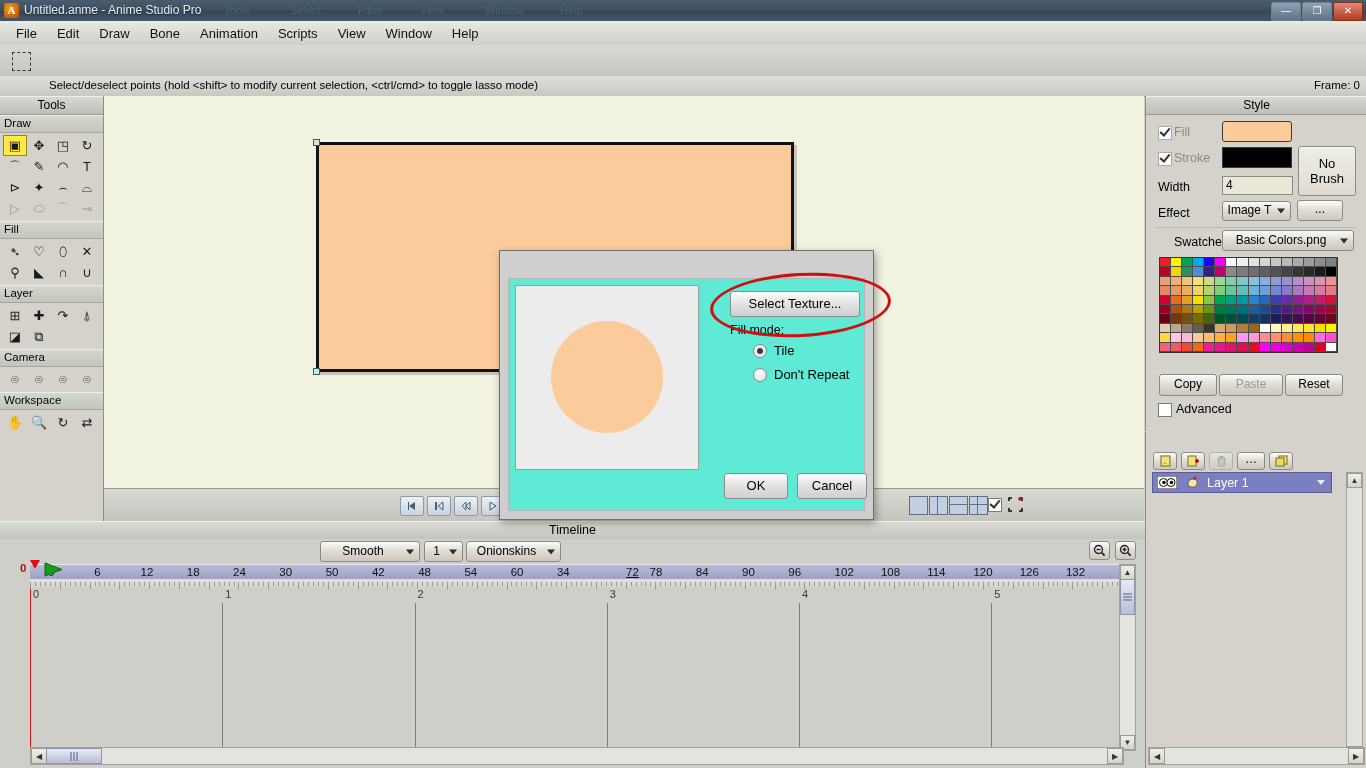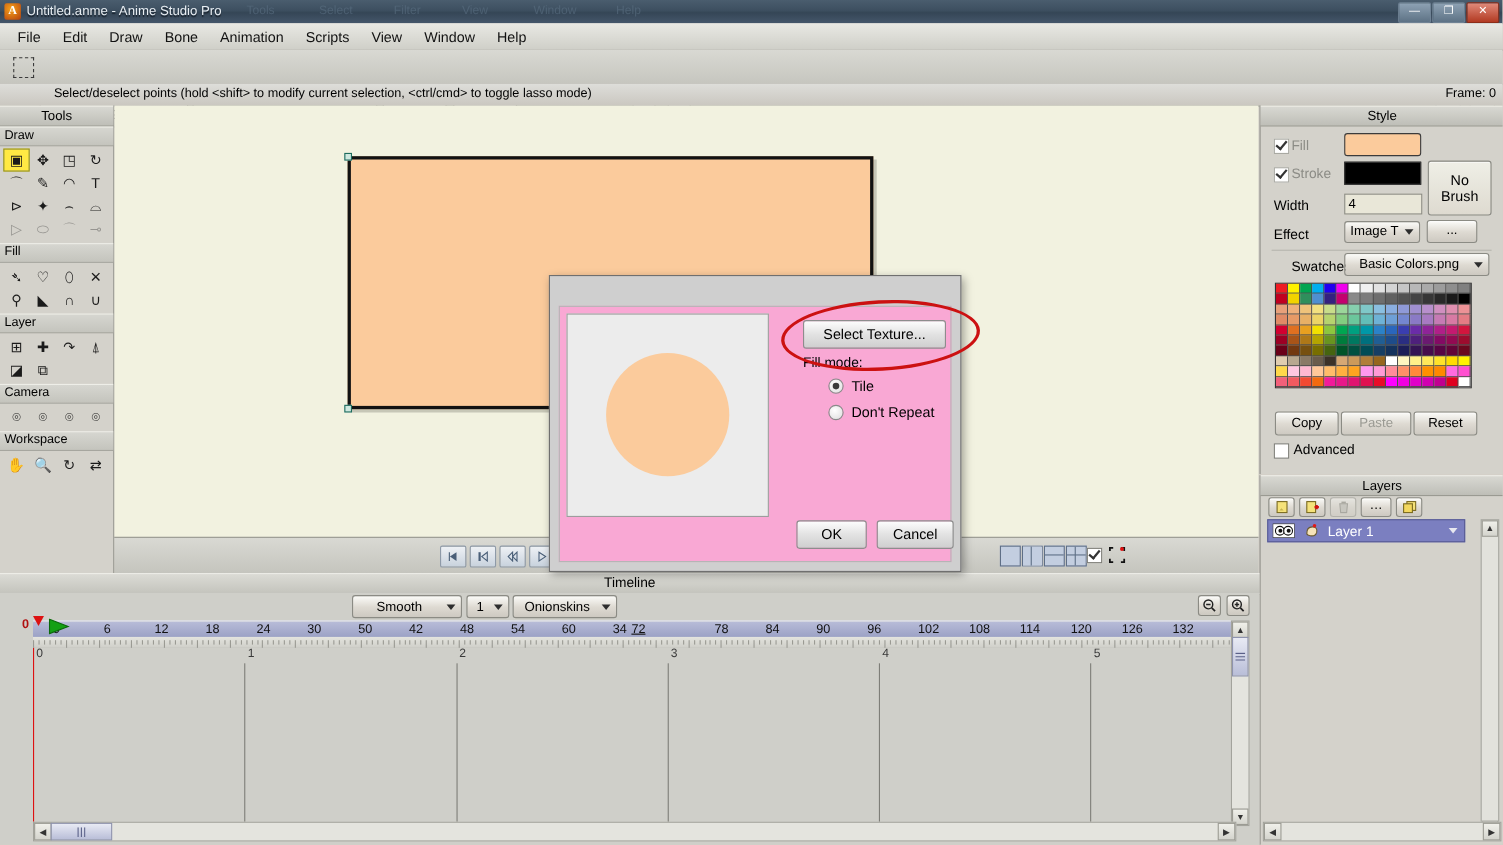--- a/index.html
+++ b/index.html
@@ -238,21 +238,21 @@
     box-shadow:2px 3px 8px rgba(0,0,0,.35);
   }
   .dlg-title{
     position:absolute;left:0;top:0;width:100%;height:23px;
     background:linear-gradient(to bottom,#d6e6f4,#bcd6ec);
     border-bottom:1px solid #9fb4c6;
     font-size:12.5px;line-height:22px;padding-left:8px;box-sizing:border-box;
   }
   .dlg-inner{
     position:absolute;left:8px;top:27px;width:357px;height:233px;
-    background:#f9a8d4;border:1px solid #b5b5b5;box-sizing:border-box;
+    background:#5eead4;border:1px solid #b5b5b5;box-sizing:border-box;
   }
   .preview{
     position:absolute;left:6px;top:6px;width:182px;height:183px;
     background:#ececec;border:1px solid #9d9d9d;
   }
   .preview .circle{
     position:absolute;left:35px;top:35px;width:112px;height:112px;border-radius:50%;
     background:#fbcb9c;
   }
   .dlg-btn{
@@ -672,21 +672,20 @@
 
     <div class="btn" style="position:absolute;left:13px;top:278px;width:56px;height:20px;line-height:19px">Copy</div>
     <div class="btn" style="position:absolute;left:73px;top:278px;width:62px;height:20px;line-height:19px;color:#9a9a93">Paste</div>
     <div class="btn" style="position:absolute;left:139px;top:278px;width:56px;height:20px;line-height:19px">Reset</div>
 
     <span class="cbx" style="position:absolute;left:12px;top:307px"></span>
     <div class="row" style="left:30px;top:306px">Advanced</div>
   </div>
 
   <div class="layerspanel">
-    <div class="panel-hdr">Layers</div>
     <div style="position:absolute;left:7px;top:20px;display:flex;gap:4px">
       <div class="btn" style="width:22px;height:16px;display:flex;align-items:center;justify-content:center">
         <svg width="11" height="12">
             <rect x="1" y="1" width="9" height="10" fill="#f5e27a" stroke="#7a6a20"></rect>
             <path d="M3 9l2-2 2 2z" fill="#c8b450"></path>
           </svg>
       </div>
       <div class="btn" style="width:22px;height:16px;display:flex;align-items:center;justify-content:center">
         <svg width="13" height="12">
             <rect x="1" y="1" width="8" height="10" fill="#f5e27a" stroke="#7a6a20"></rect>
@@ -772,21 +771,21 @@
         <div class="tl-tick" style="left: 110.542px;">12</div>
         <div class="tl-tick" style="left: 156.814px;">18</div>
         <div class="tl-tick" style="left: 203.085px;">24</div>
         <div class="tl-tick" style="left: 249.356px;">30</div>
         <div class="tl-tick" style="left: 295.627px;">50</div>
         <div class="tl-tick" style="left: 341.898px;">42</div>
         <div class="tl-tick" style="left: 388.169px;">48</div>
         <div class="tl-tick" style="left: 434.441px;">54</div>
         <div class="tl-tick" style="left: 480.712px;">60</div>
         <div class="tl-tick" style="left: 526.983px;">34</div>
-        <div class="tl-tick" style="left: 544px; text-decoration: underline;">72</div>
+        <div class="tl-tick" style="left: 596px; text-decoration: underline;">72</div>
         <div class="tl-tick" style="left: 619.525px;">78</div>
         <div class="tl-tick" style="left: 665.797px;">84</div>
         <div class="tl-tick" style="left: 712.068px;">90</div>
         <div class="tl-tick" style="left: 758.339px;">96</div>
         <div class="tl-tick" style="left: 804.61px;">102</div>
         <div class="tl-tick" style="left: 850.881px;">108</div>
         <div class="tl-tick" style="left: 897.153px;">114</div>
         <div class="tl-tick" style="left: 943.424px;">120</div>
         <div class="tl-tick" style="left: 989.695px;">126</div>
         <div class="tl-tick" style="left: 1035.97px;">132</div>

